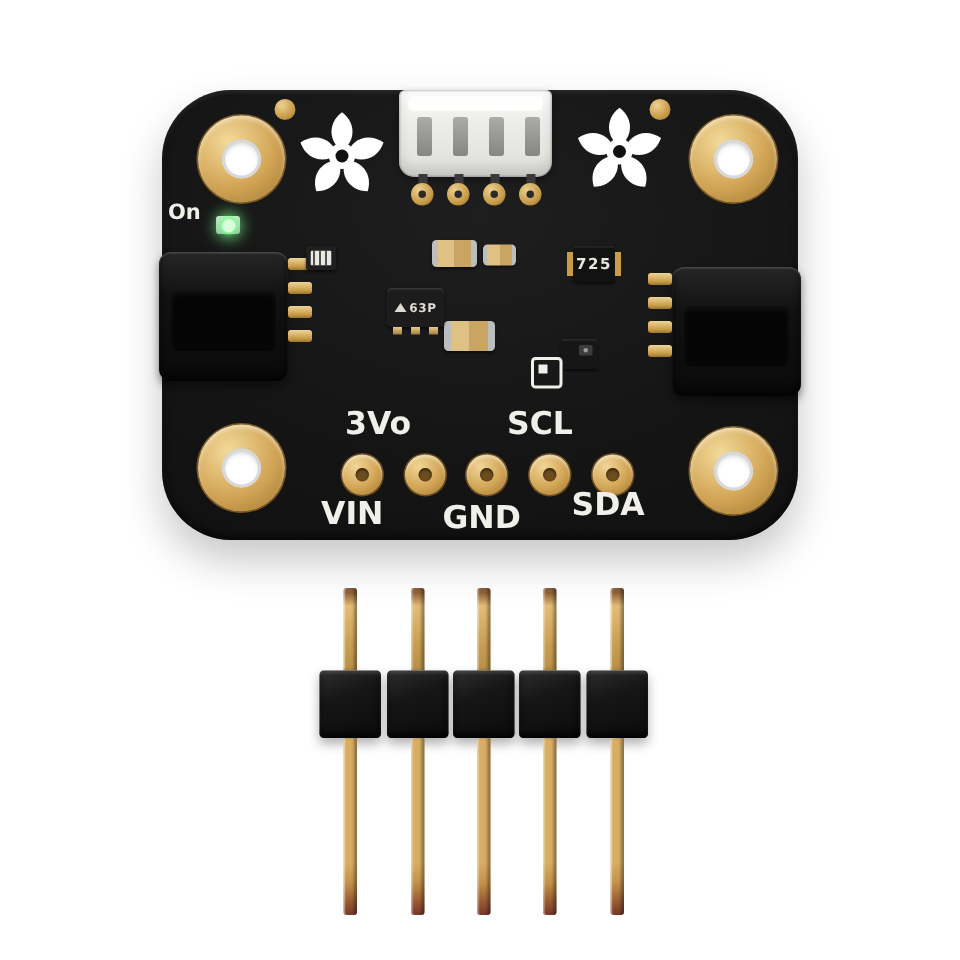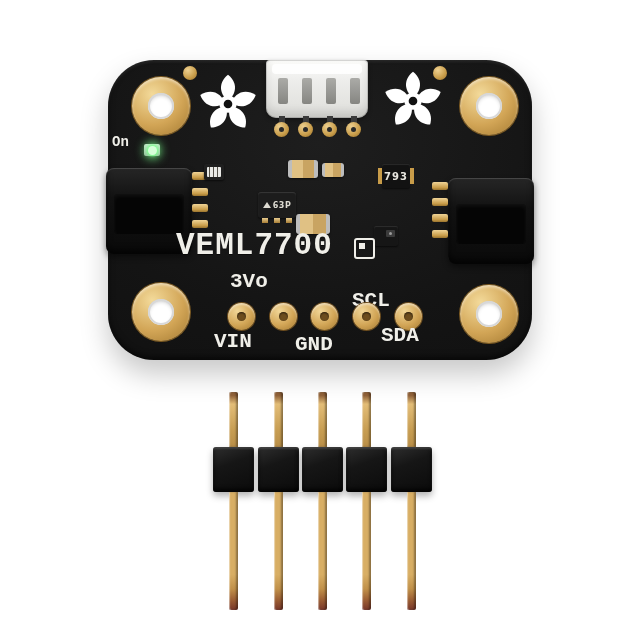--- a/index.html
+++ b/index.html
@@ -84,26 +84,26 @@
     display:flex;align-items:center;justify-content:center;}
   .res472 .mark{font-size:10px;color:#e8e6de;font-weight:bold;letter-spacing:1px;}
   .res472 .pad-l{left:-4px;top:4px;width:4px;height:16px;background:#c89c49;}
   .res472 .pad-r{right:-4px;top:4px;width:4px;height:16px;background:#c89c49;}
   .sensor{left:266px;top:166px;width:24px;height:20px;border-radius:2px;background:#161616;
     box-shadow:0 1px 2px rgba(0,0,0,.6), inset 0 1px 1px rgba(255,255,255,.1);}
   .sensor .window{left:12px;top:4px;width:9px;height:7px;background:#3b3b3b;border-radius:1px;}
   .sensor .dot{left:15px;top:6px;width:3px;height:3px;border-radius:50%;background:#9a9a9a;}
 
   
-  .silk{color:#f0efe9;font-weight:bold;font-family:Liberation Mono, monospace;}
+  .silk{color:#f0efe9;font-weight:bold;}
   .title{left:68px;top:168px;font-size:31px;letter-spacing:1px;text-shadow:0 1px 0 rgba(0,0,0,.5);}
   .badge{left:246px;top:178px;width:17px;height:17px;border:2.5px solid #f0efe9;border-radius:3px;}
   .badge .inner{left:3px;top:3px;width:6px;height:6px;background:#f0efe9;}
   .pin-label{font-size:21px;text-align:left;width:54px;}
-  .lab-3vo{left:122px;top:210px;} .lab-scl{left:244px;top:210px;margin-top:19px;}
+  .lab-3vo{left:122px;top:210px;} .lab-scl{left:230px;top:210px;}
   .lab-vin{left:106px;top:270px;} .lab-gnd{left:187px;top:273px;} .lab-sda{left:273px;top:264px;}
 
   
   .pad{top:243px;width:27px;height:27px;border-radius:50%;
     background:radial-gradient(circle at 35% 30%, #f1d697 0%, #d2a556 55%, #a27830 100%);
     box-shadow:0 0 0 1px #6d4d1e, inset 0 2px 2px rgba(255,255,255,.45);}
   .pad .hole-dot{left:9px;top:9px;width:9px;height:9px;border-radius:50%;background:#6d4d1e;
     box-shadow:inset 0 1px 2px rgba(0,0,0,.6);}
   .pad-1{left:120px;} .pad-2{left:162px;} .pad-3{left:203px;} .pad-4{left:245px;} .pad-5{left:287px;}
 
@@ -220,30 +220,29 @@
     <div class="abs regulator">
       <span class="tri"></span>
       <span class="mark">63P</span>
       <span class="abs rleg rleg-1"></span>
       <span class="abs rleg rleg-2"></span>
       <span class="abs rleg rleg-3"></span>
     </div>
 
     <div class="abs res472">
       <span class="abs pad-l"></span>
-      <span class="mark">793</span>
+      <span class="mark">725</span>
       <span class="abs pad-r"></span>
     </div>
 
     <div class="abs sensor">
       <div class="abs window"></div>
       <div class="abs dot"></div>
     </div>
 
-    <div class="abs silk title">VEML7700</div>
     <div class="abs badge">
         <div class="abs inner"></div>
       </div>
 
     <div class="abs silk pin-label lab-3vo">3Vo</div>
     <div class="abs silk pin-label lab-scl">SCL</div>
 
     <div class="abs pad pad-1">
         <div class="abs hole-dot"></div>
       </div>

